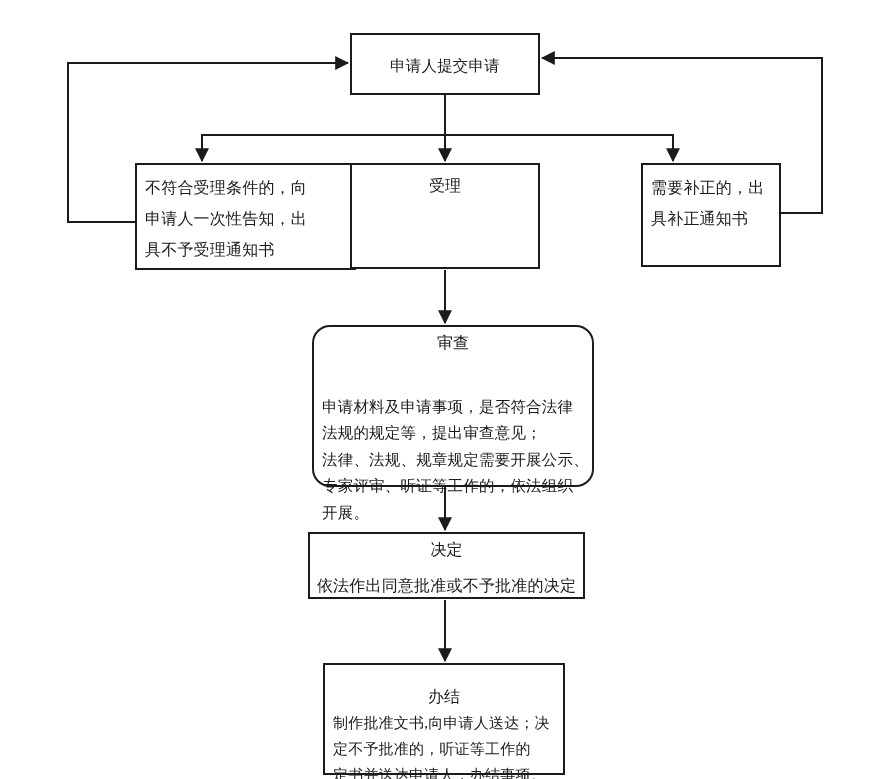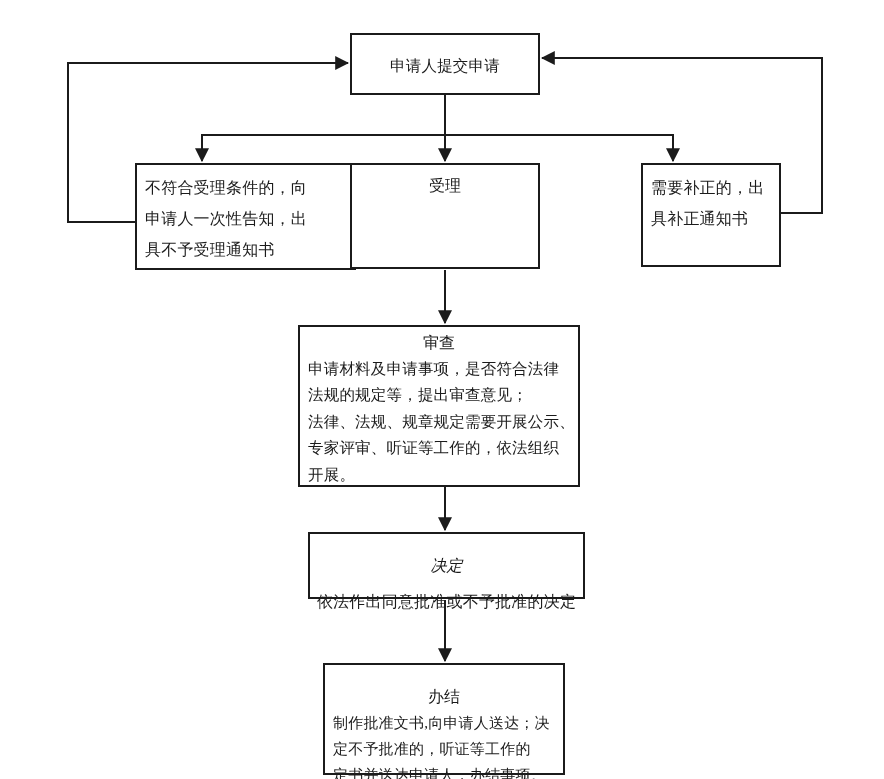--- a/index.html
+++ b/index.html
@@ -50,25 +50,25 @@
   
   .n-submit   { left: 350px; top: 33px;  width: 190px; height: 62px; }
   .n-submit .node-body { padding-top: 15px; text-align: center; }
   .n-reject   { left: 135px; top: 163px; width: 221px; height: 107px; }
   .n-reject .node-body { padding-top: 7px; font-size: 16px; }
   .n-accept   { left: 350px; top: 163px; width: 190px; height: 106px; }
   .n-accept .node-title { padding-top: 6px; line-height: 30px; }
   .n-accept .node-body  { line-height: 31px; }
   .n-supplement { left: 606px; top: 163px; width: 140px; height: 104px; margin-left: 35px; }
   .n-supplement .node-body { padding-top: 7px; font-size: 16px; }
-  .n-review   { left: 298px; top: 325px; width: 282px; height: 162px; }
+  .n-review   { left: 312px; top: 325px; width: 282px; height: 162px; border-radius: 18px; }
   .n-review .node-title { padding-top: 3px; line-height: 26px; }
-  .n-review .node-body  { line-height: 26.4px; }
+  .n-review .node-body  { line-height: 26.4px; margin-top: 38px; }
   .n-decision { left: 308px; top: 532px; width: 277px; height: 67px; }
-  .n-decision .node-title { padding-top: 18px; line-height: 28px; font-style: italic; }
+  .n-decision .node-title { padding-top: 2px; line-height: 28px; }
   .n-decision .node-body  { line-height: 28px; font-size: 16px; }
   .n-complete { left: 323px; top: 663px; width: 242px; height: 112px; }
   .n-complete .node-title { padding-top: 19px; line-height: 26px; }
   .n-complete .node-body  { line-height: 26px; font-size: 15px; }
 </style>
 </head>
 <body>
 
 <div class="canvas">
 

